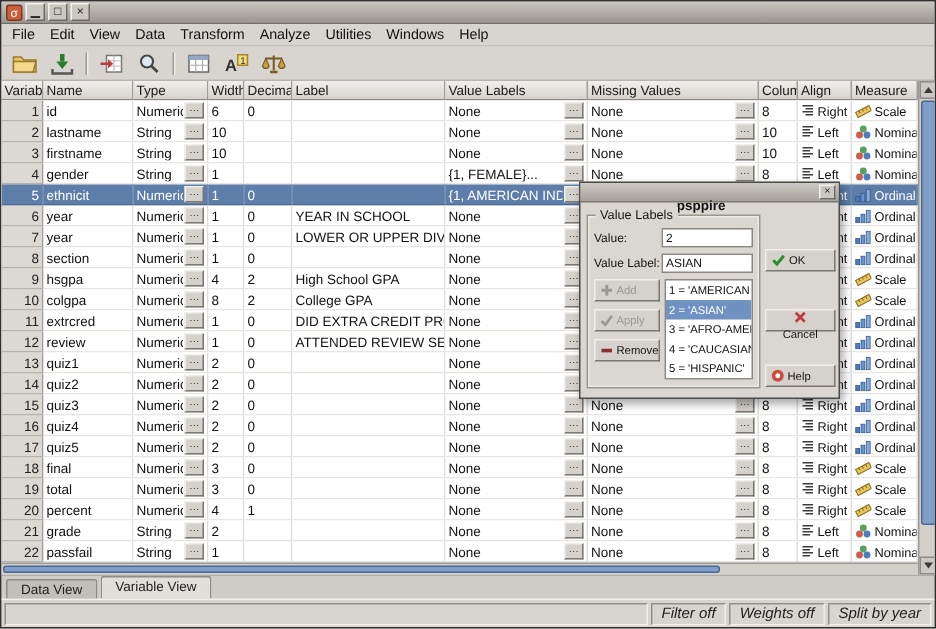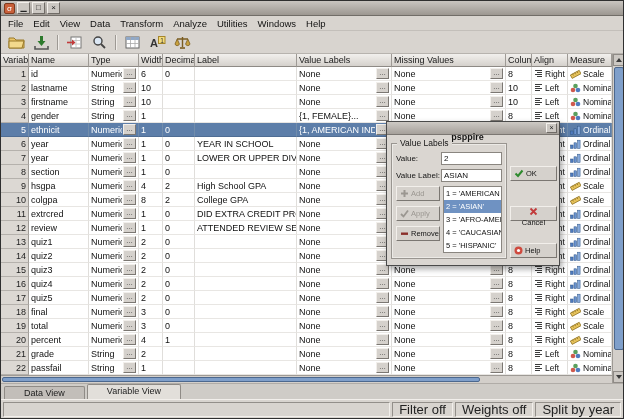--- a/index.html
+++ b/index.html
@@ -71,29 +71,29 @@
               border-top:4px solid #3a3a3a; }
   .vthumb { position:absolute; left:1px; right:1px; top:13px; height:283px; background:var(--thumb);
             border:1px solid #4c688e; border-radius:2px; }
   .hscroll { height:8px; flex:none; background:#d3cfca; border-top:1px solid #9e9a95; position:relative; }
   .hthumb { position:absolute; top:1px; bottom:1px; left:1px; width:478px; background:var(--thumb);
             border:1px solid #4c688e; border-radius:2px; }
 
   
   .tabs { height:16px; background:#cfccc7; display:flex; align-items:flex-end; padding:0 0 0 3px;
           gap:2px; border-top:1px solid #b0aca7; }
-  .tab { font-size:9px; line-height:11px; padding:1px 19px; background:#c2beb9;
+  .tab { font-size:9px; line-height:11px; padding:1px 9px; background:#c2beb9;
          border:1px solid #8f8b86; border-bottom:none; border-radius:2px 2px 0 0; color:#222; height:13px;margin-top:28px; }
   .tab.active { background:#e2dfda; height:15px; }
 
   
   .statusbar { height:19px; display:flex; align-items:center; background:#d8d4cf;
                padding:1px 2px; gap:2px; border-top:1px solid #f2efeb; }
   .status-seg { height:15px; border:1px solid; border-color:#938f8a #f2efeb #f2efeb #938f8a;
-                font-size:13px; line-height:13px; padding:0 6px; color:#222; white-space:nowrap; }
+                font-size:10px; line-height:13px; padding:0 6px; color:#222; white-space:nowrap;font-style:italic; }
   .status-seg.fill { flex:1; }
 
   
   .dialog { position:absolute; left:385px; top:120px; width:174px; background:#dad6d1;
             border:1px solid #4a4a4a; box-shadow:2px 3px 6px rgba(0,0,0,.35); z-index:20; }
   .dlg-titlebar { height:13px; background:linear-gradient(#cdc9c4,#a5a09a);
                   border-bottom:1px solid #7b7772; display:flex; align-items:center; padding:0 2px; }
   .dlg-title-text { flex:1; text-align:center; font-size:9px; font-weight:bold; color:#141414;margin-top:17px; }
   .dlg-close { width:11px; height:10px; background:#cbc7c2; border:1px solid;
                border-color:#f3f0ec #6f6b66 #6f6b66 #f3f0ec; font-size:7px; line-height:8px;

